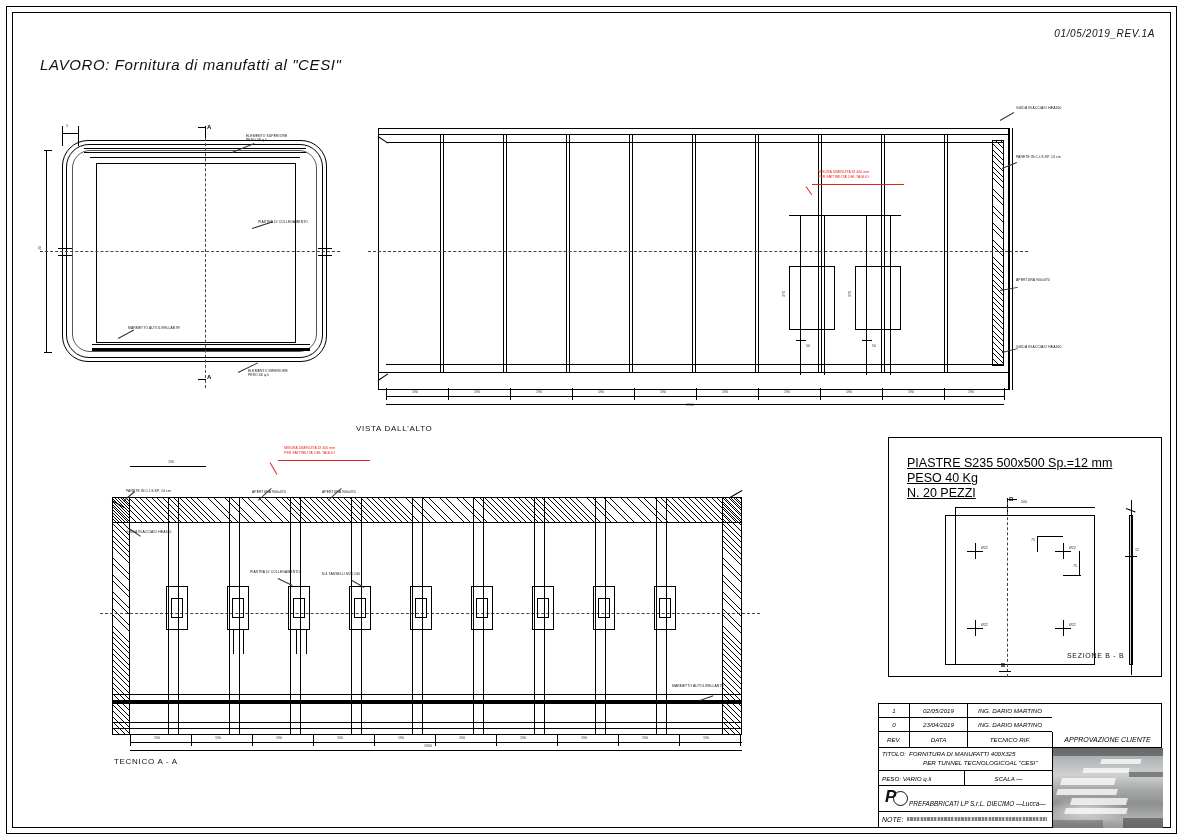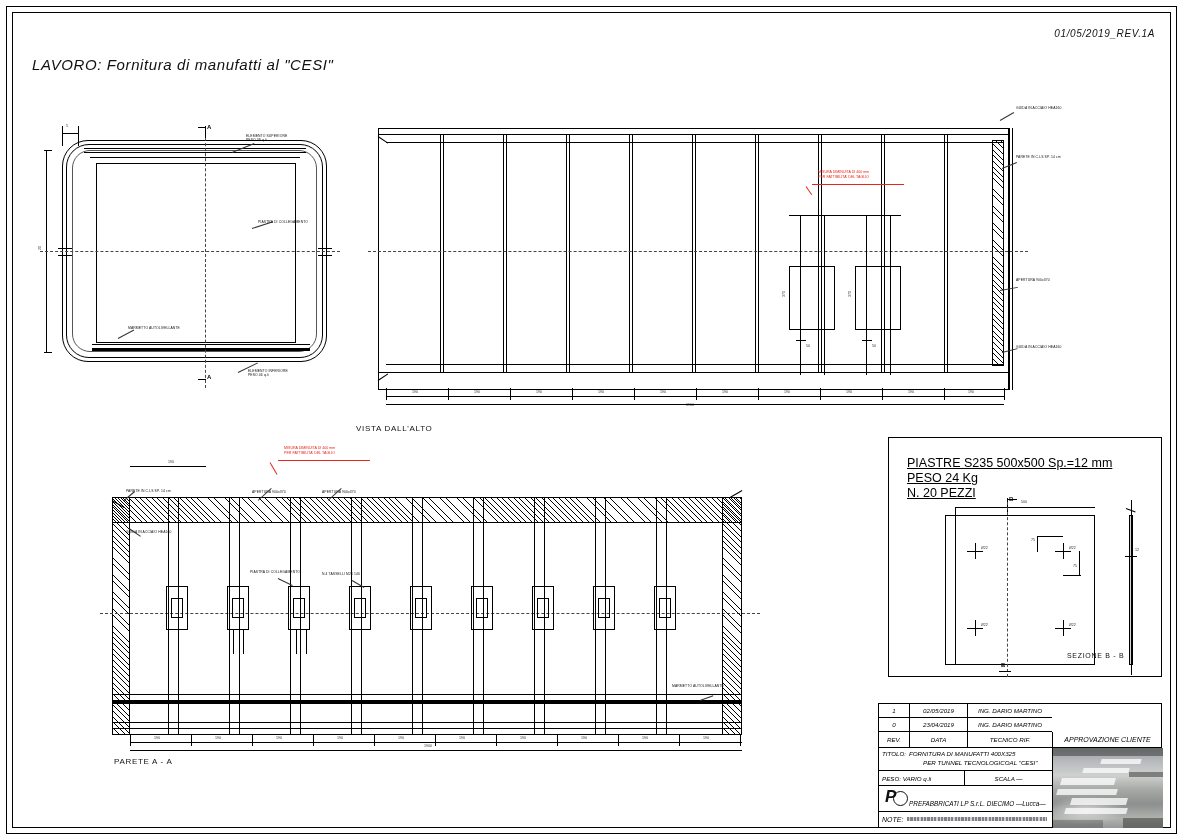--- a/index.html
+++ b/index.html
@@ -6,21 +6,21 @@
   body{font-family:"Liberation Sans",sans-serif;}
   #sheet{position:relative;width:1183px;height:840px;background:#fff;overflow:hidden;}
 
   
   .frame-outer{position:absolute;left:6px;top:6px;width:1171px;height:828px;border:1px solid #000;box-sizing:border-box;}
   .frame-inner{position:absolute;left:12px;top:12px;width:1159px;height:816px;border:1px solid #000;box-sizing:border-box;}
 
   
   .hdr{position:absolute;font-style:italic;color:#111;letter-spacing:.6px;white-space:nowrap;}
   #hdr-impresa{left:40px;top:30px;font-size:17px;}
-  #hdr-lavoro{left:32px;top:56px;font-size:15px;}
+  #hdr-lavoro{left:40px;top:56px;font-size:15px;}
   #hdr-rev{right:28px;top:28px;font-size:10px;font-style:italic;}
 
   
   .ln{position:absolute;background:#000;}
   .hln{height:1px;}
   .vln{width:1px;}
   .center-h{position:absolute;height:0;border-top:1px dashed #444;}
   .center-v{position:absolute;width:0;border-left:1px dashed #444;}
   .rect{position:absolute;border:1px solid #000;box-sizing:border-box;}
   .rect-thin{position:absolute;border:1px solid #555;box-sizing:border-box;}
@@ -349,25 +349,25 @@
     <div class="lbl" style="left:672px;top:684px;">MARMETTO AUTOLIVELLANTE</div>
 
     <div class="lbl-red" style="left:284px;top:446px;">
       <span>MISURA DIMINUITA DI 400 mm</span><br>
       <span>PER FATTIBILITA' DEL TAGLIO</span>
     </div>
     <div class="lead-red" style="left:278px;top:460px;width:92px;"></div>
     <div class="lead-red" style="left:270px;top:462px;width:14px;transform:rotate(60deg);"></div>
   </div>
 
-  <div class="cap" style="left:114px;top:757px;">PARETE A - A</div>
+  <div class="cap" style="left:114px;top:757px;">TECNICO A - A</div>
 
   <div id="plate-panel">
     <div class="plate-txt" style="left:18px;top:18px;">PIASTRE S235 500x500 Sp.=12 mm</div>
-    <div class="plate-txt" style="left:18px;top:33px;">PESO 24 Kg</div>
+    <div class="plate-txt" style="left:18px;top:33px;">PESO 40 Kg</div>
     <div class="plate-txt" style="left:18px;top:48px;">N.    20 PEZZI</div>
 
     <div class="rect" style="left:56px;top:77px;width:150px;height:150px;"></div>
     <div class="ln hln" style="left:66px;top:69px;width:140px;"></div>
     <div class="ln vln" style="left:66px;top:69px;height:158px;"></div>
 
     <div class="ln vln" style="left:118px;top:60px;height:14px;"></div>
     <div class="ln hln" style="left:118px;top:61px;width:10px;"></div>
     <div class="secmark" style="left:120px;top:58px;">B</div>
     <div class="dim" style="left:132px;top:62px;">500</div>

